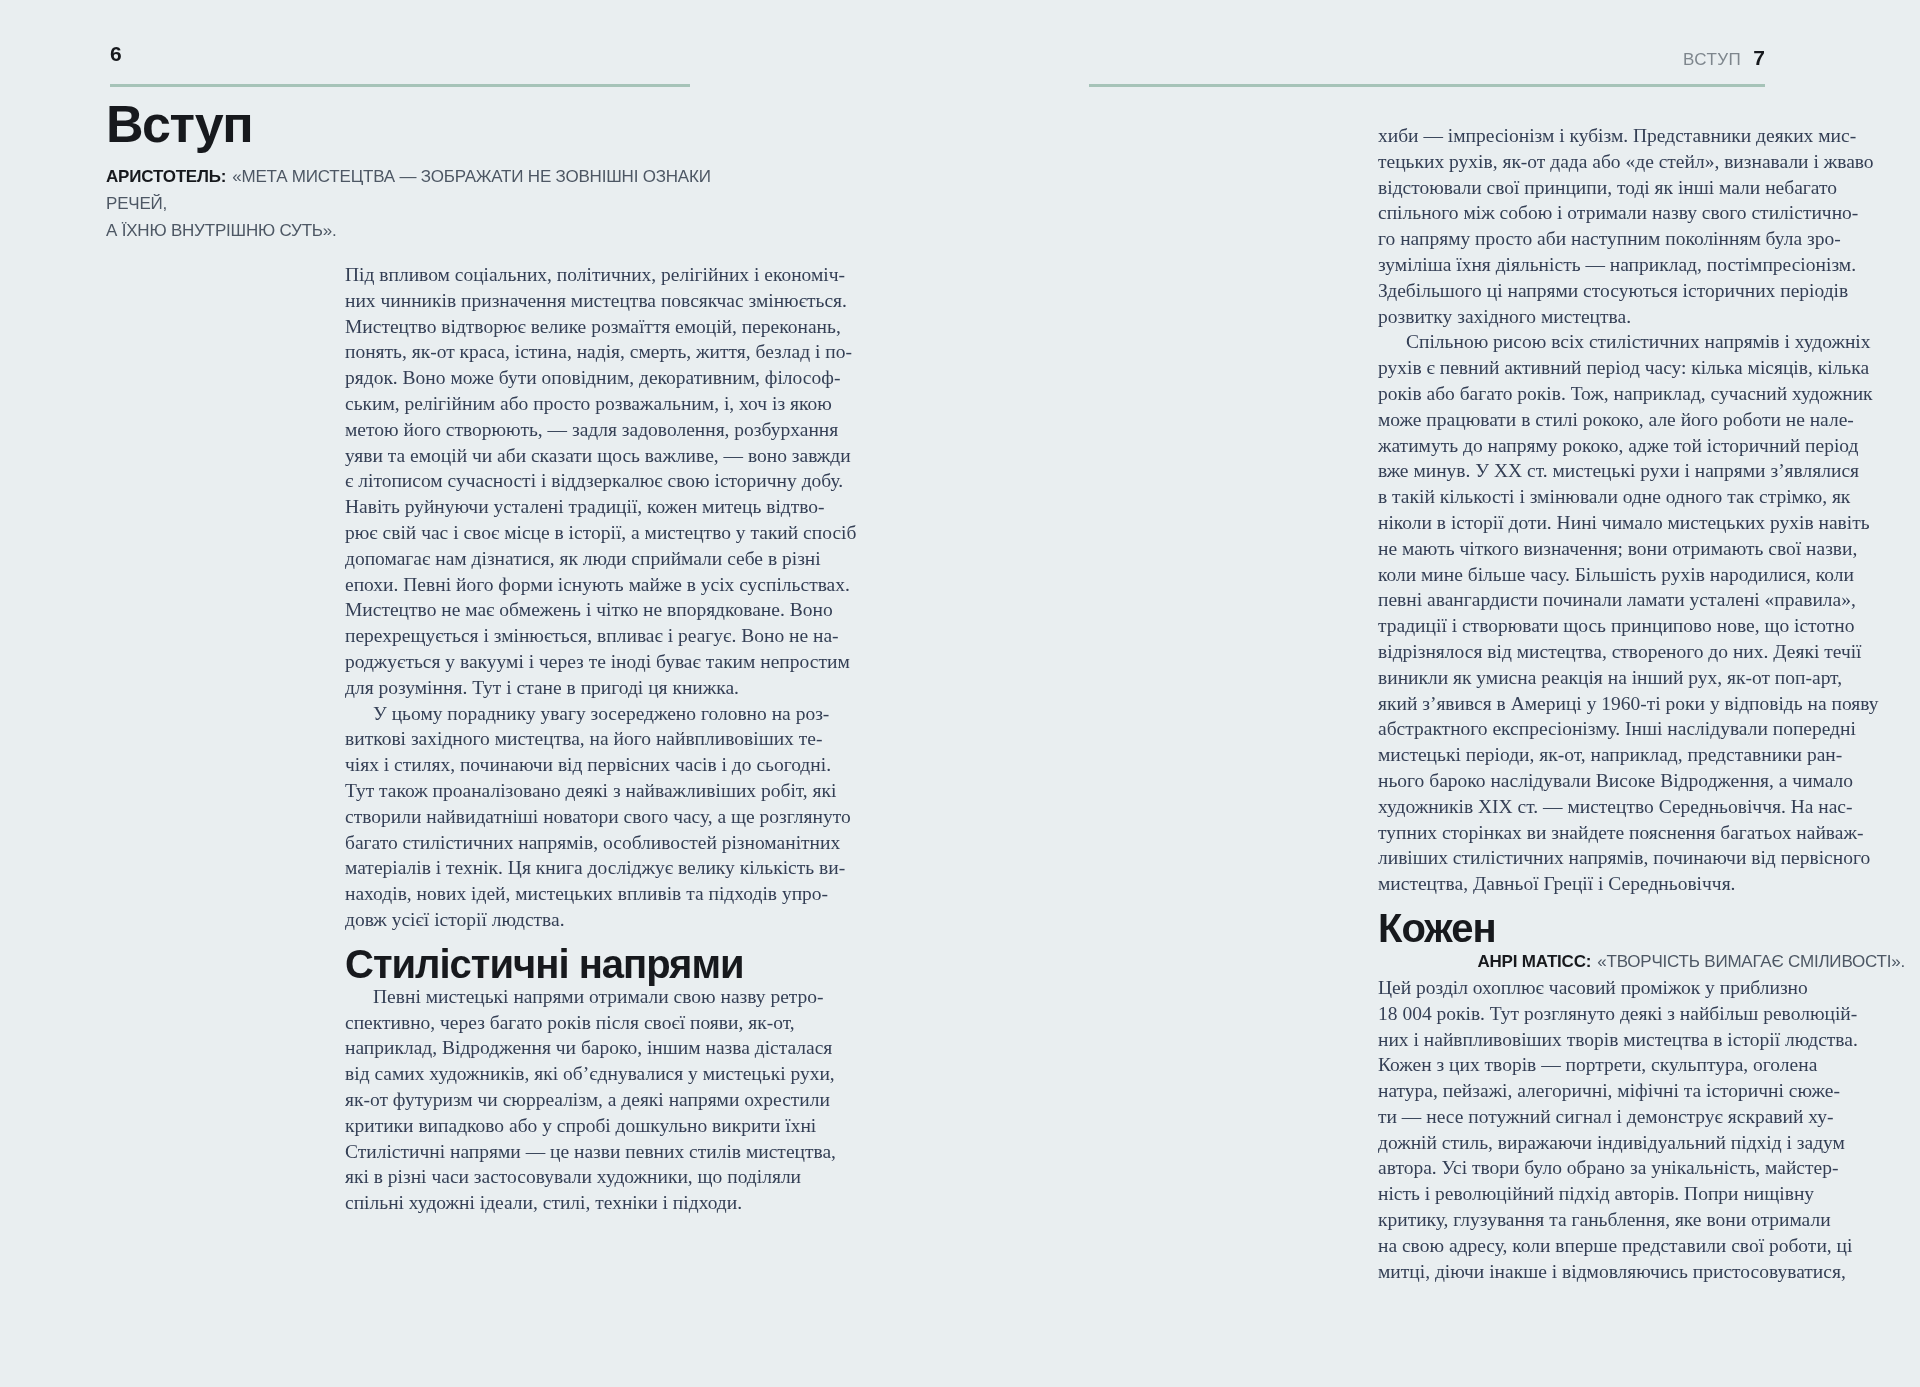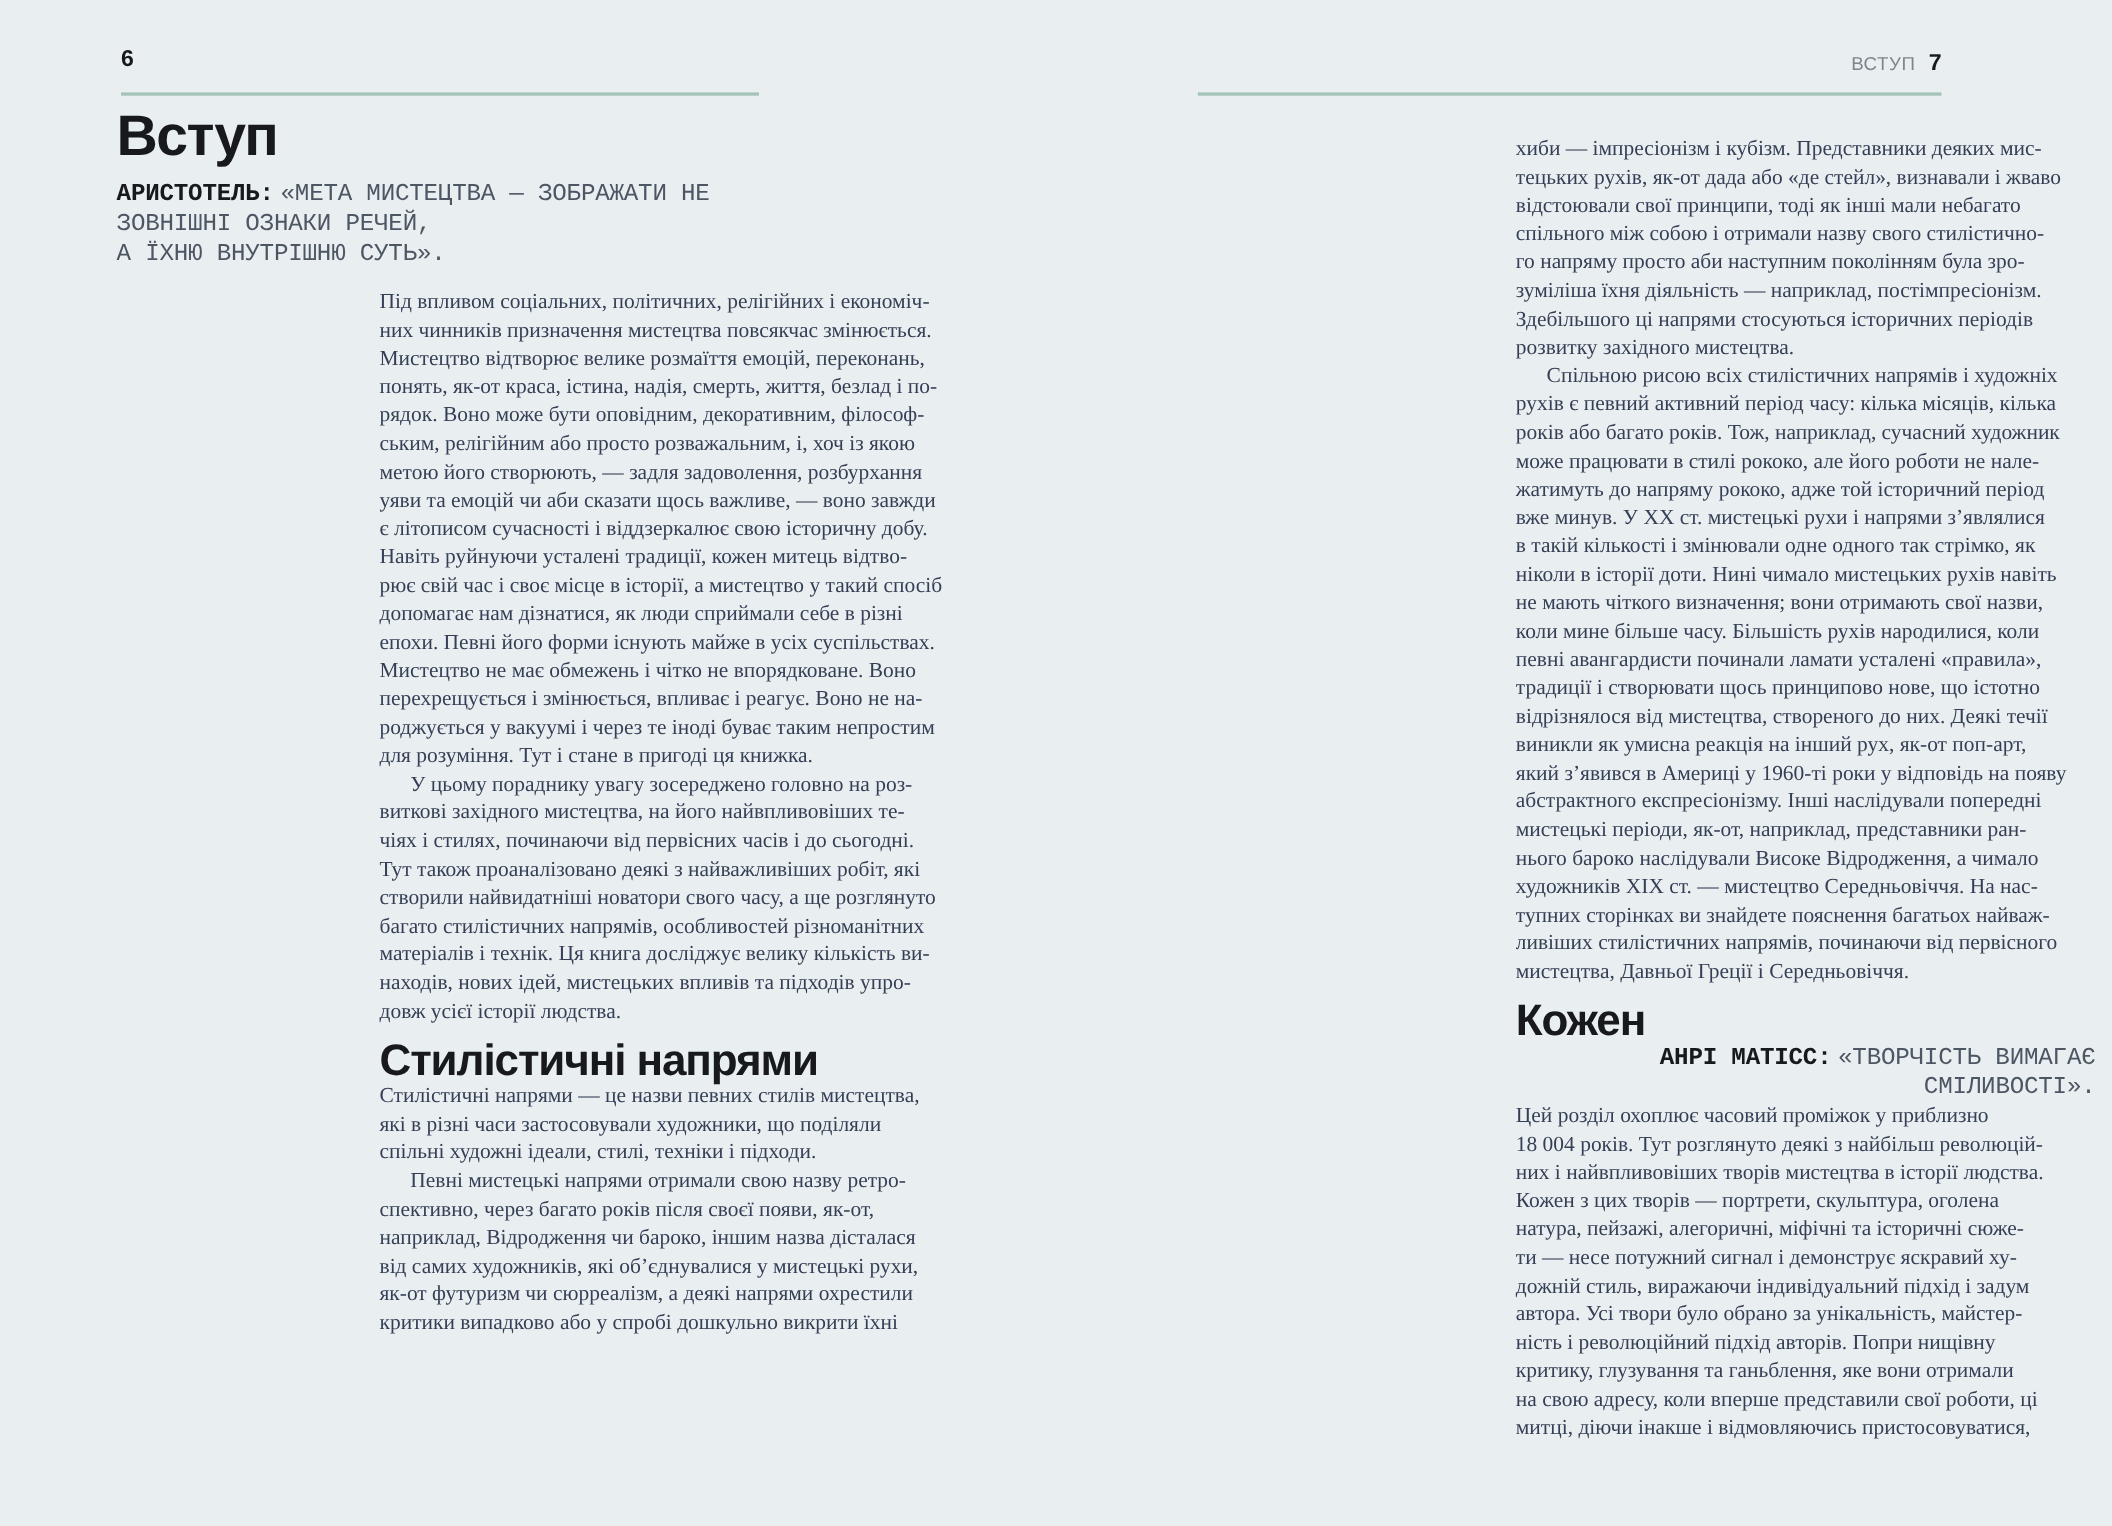--- a/index.html
+++ b/index.html
@@ -32,21 +32,21 @@
   }
   .header-right .num{
     font-weight:bold;font-size:21px;letter-spacing:0;color:var(--heading);
   }
   .title-block{position:absolute;left:106px;top:98px;width:620px;}
   h1.title{
     margin:0;font-family:"Liberation Sans", sans-serif;font-weight:bold;
     font-size:52px;line-height:1.0;letter-spacing:-1.5px;color:var(--heading);
   }
   .quote{
-    font-family:Liberation Mono, monospace;font-size:22px;line-height:27px;
+    font-family:Liberation Sans, sans-serif;font-size:17px;line-height:27px;
     letter-spacing:-0.2px;color:var(--quote-text);
   }
   .title-block .quote{margin-top:13px;}
   .speaker{font-weight:bold;color:var(--heading);margin-right:6px;}
   .lines{white-space:pre-line;}
   .col{
     position:absolute;font-size:19.5px;line-height:25.8px;
   }
   .col-left{left:345px;top:262px;width:522px;}
   .col-right{left:1378px;top:123px;width:527px;}
@@ -96,29 +96,29 @@
 виткові західного мистецтва, на його найвпливовіших те-
 чіях і стилях, починаючи від первісних часів і до сьогодні.
 Тут також проаналізовано деякі з найважливіших робіт, які
 створили найвидатніші новатори свого часу, а ще розглянуто
 багато стилістичних напрямів, особливостей різноманітних
 матеріалів і технік. Ця книга досліджує велику кількість ви-
 находів, нових ідей, мистецьких впливів та підходів упро-
 довж усієї історії людства.</p>
 
     <h2 class="section">Стилістичні напрями</h2>
-    <p class="para lines">Стилістичні напрями — це назви певних стилів мистецтва,
-які в різні часи застосовували художники, що поділяли
-спільні художні ідеали, стилі, техніки і підходи.</p>
     <p class="para lines indent">Певні мистецькі напрями отримали свою назву ретро-
 спективно, через багато років після своєї появи, як-от,
 наприклад, Відродження чи бароко, іншим назва дісталася
 від самих художників, які об’єднувалися у мистецькі рухи,
 як-от футуризм чи сюрреалізм, а деякі напрями охрестили
 критики випадково або у спробі дошкульно викрити їхні</p>
+    <p class="para lines">Стилістичні напрями — це назви певних стилів мистецтва,
+які в різні часи застосовували художники, що поділяли
+спільні художні ідеали, стилі, техніки і підходи.</p>
   </div>
 
   <div class="header-right">
     <span>ВСТУП</span>
     <span class="num">7</span>
   </div>
   <div class="rule rule-right"></div>
 
   <div class="col col-right">
     <p class="para lines">хиби — імпресіонізм і кубізм. Представники деяких мис-

